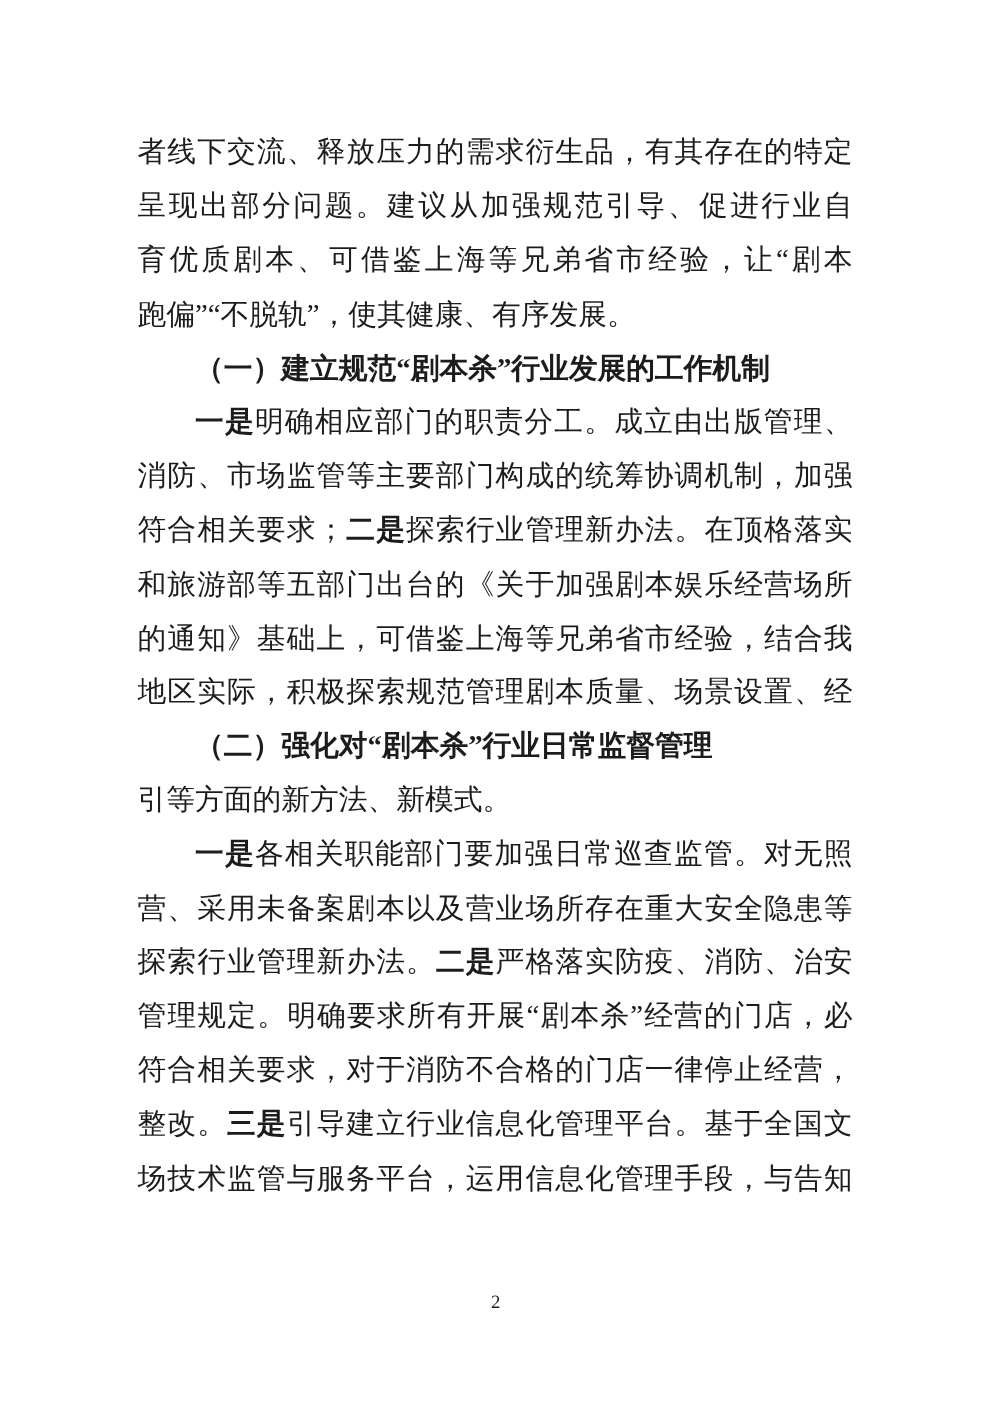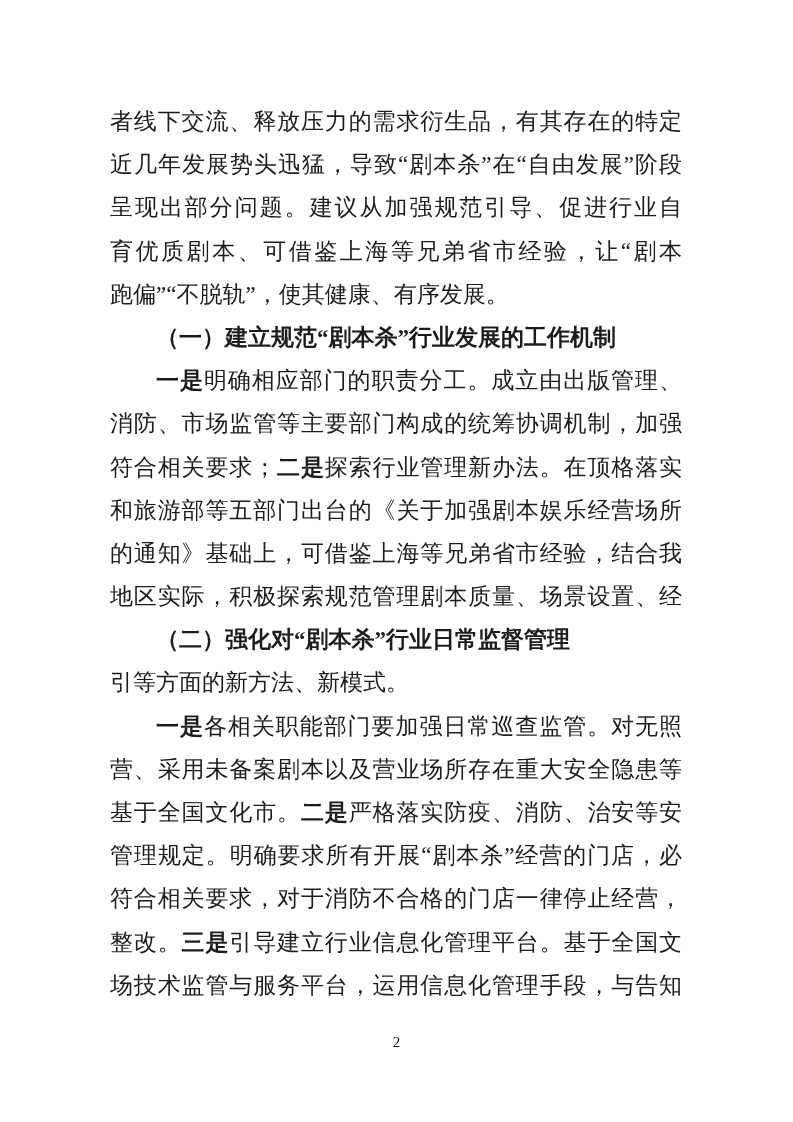--- a/index.html
+++ b/index.html
@@ -59,36 +59,35 @@
     color: #1c1c1c;
     font-family: "Liberation Serif", "DejaVu Serif", serif;
   }
 </style>
 </head>
 <body>
 
 <div class="page">
   <div class="text-area" id="text-area">
       <div class="doc-line body"><span>者线下交流、释放压力的需求衍生品，有其存在的特定价值。</span></div>
-      <div class="doc-line body"><span>近几年发展势头迅猛，导致“剧本杀”在“自由发展”阶段</span></div>
       <div class="doc-line body"><span>呈现出部分问题。建议从加强规范引导、促进行业自律、培</span></div>
       <div class="doc-line body"><span>育优质剧本、可借鉴上海等兄弟省市经验，让“剧本杀”“不</span></div>
       <div class="doc-line body-end"><span>跑偏”“不脱轨”，使其健康、有序发展。</span></div>
       <div class="doc-line heading"><span class="seg-bold">（一）建立规范“剧本杀”行业发展的工作机制</span></div>
       <div class="doc-line body-indent"><span class="seg-bold">一是</span><span>明确相应部门的职责分工。成立由出版管理、文旅、</span></div>
       <div class="doc-line body"><span>消防、市场监管等主要部门构成的统筹协调机制，加强沟通、</span></div>
       <div class="doc-line body"><span>符合相关要求；</span><span class="seg-bold">二是</span><span>探索行业管理新办法。在顶格落实文化</span></div>
       <div class="doc-line body"><span>和旅游部等五部门出台的《关于加强剧本娱乐经营场所管理</span></div>
       <div class="doc-line body"><span>的通知》基础上，可借鉴上海等兄弟省市经验，结合我省各</span></div>
       <div class="doc-line body"><span>地区实际，积极探索规范管理剧本质量、场景设置、经营指</span></div>
       <div class="doc-line heading"><span class="seg-bold">（二）强化对“剧本杀”行业日常监督管理</span></div>
       <div class="doc-line body-end"><span>引等方面的新方法、新模式。</span></div>
       <div class="doc-line body-indent"><span class="seg-bold">一是</span><span>各相关职能部门要加强日常巡查监管。对无照经</span></div>
       <div class="doc-line body"><span>营、采用未备案剧本以及营业场所存在重大安全隐患等问题</span></div>
-      <div class="doc-line body"><span>基于全国文化市。</span><span class="seg-bold">二是</span><span>严格落实防疫、消防、治安等安全</span></div>
+      <div class="doc-line body"><span>探索行业管理新办法。</span><span class="seg-bold">二是</span><span>严格落实防疫、消防、治安等安全</span></div>
       <div class="doc-line body"><span>管理规定。明确要求所有开展“剧本杀”经营的门店，必须</span></div>
       <div class="doc-line body"><span>符合相关要求，对于消防不合格的门店一律停止经营，责令</span></div>
       <div class="doc-line body"><span>整改。</span><span class="seg-bold">三是</span><span>引导建立行业信息化管理平台。基于全国文化市</span></div>
       <div class="doc-line body"><span>场技术监管与服务平台，运用信息化管理手段，与告知性备</span></div>
     </div>
   <div class="page-footer">
     <span class="page-number">2</span>
   </div>
 </div>
 

